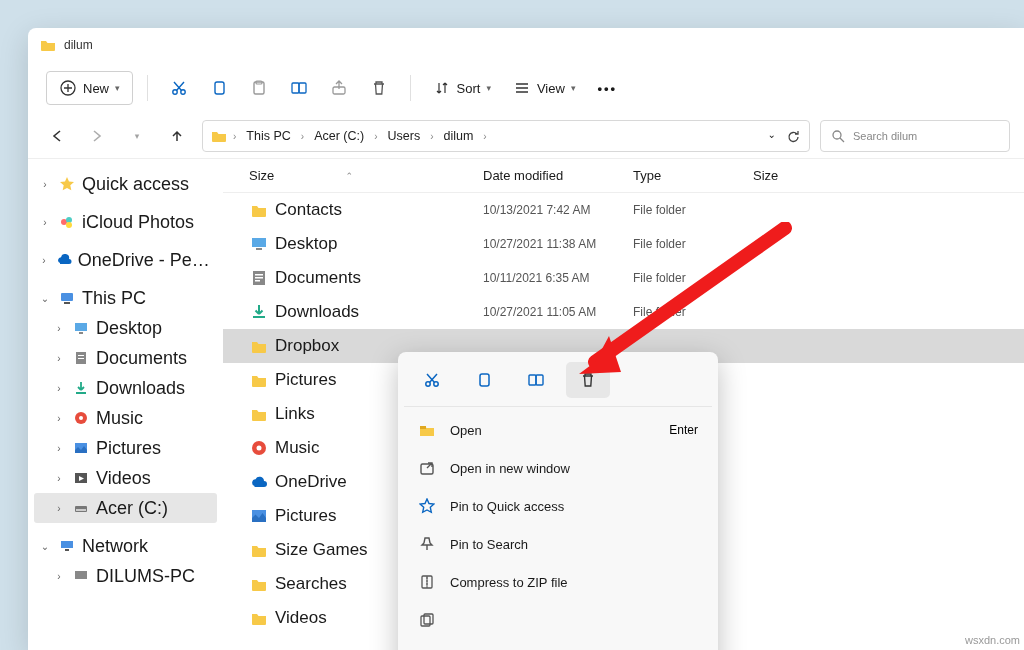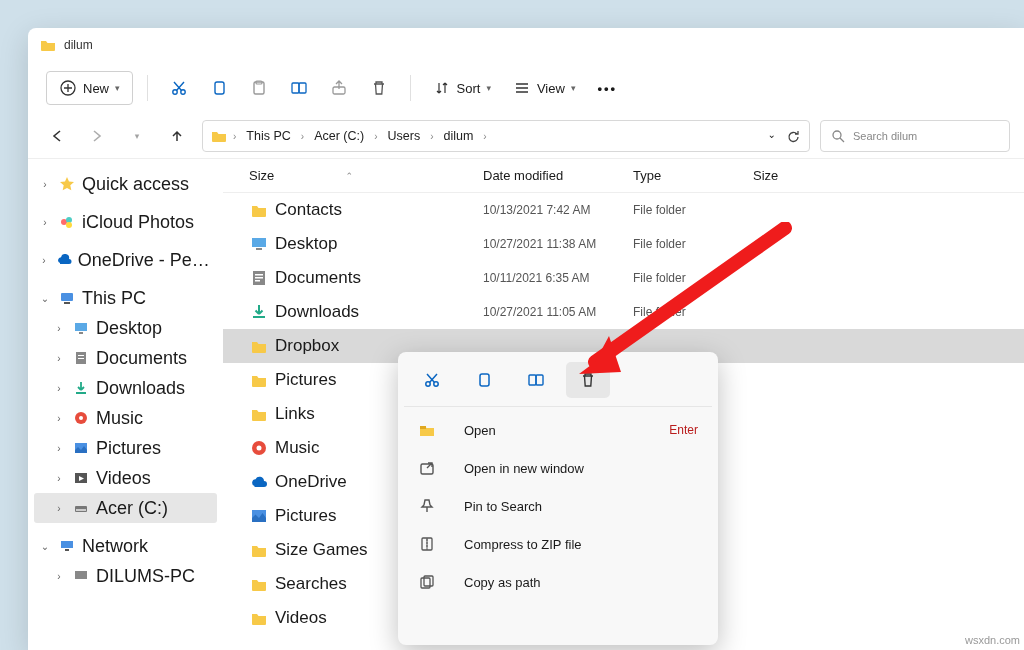--- a/index.html
+++ b/index.html
@@ -34,24 +34,24 @@
 .content{flex:1;overflow:auto;position:relative}
 .cols{display:flex;height:34px;align-items:center;border-bottom:1px solid #eee;color:#555;font-size:12px}
 .c-name{width:260px;padding-left:26px;display:flex;align-items:center;gap:6px}
 .c-date{width:150px}.c-type{width:120px}.c-size{width:80px}
 .row{display:flex;height:34px;align-items:center;cursor:pointer}
 .row.sel{background:#d9d9d9}
 .ri{width:20px;height:20px;display:flex;align-items:center;justify-content:center}
 .rn{font-size:17px}
 .rd,.rt,.rs{font-size:12px;color:#555}
 .menu{position:absolute;left:398px;top:352px;width:320px;background:#f8f8f8;border-radius:8px;box-shadow:0 8px 28px rgba(0,0,0,.25);padding:6px;z-index:50}
-.mrow{height:38px;display:flex;align-items:center;padding:0 14px;gap:28px;border-radius:4px;cursor:pointer}
+.mrow{height:38px;display:flex;align-items:center;padding:0 14px;gap:14px;border-radius:4px;cursor:pointer}
 .mic{width:18px;height:18px;display:flex;align-items:center;justify-content:center;color:#333}
 .mtxt{font-size:13px;flex:1}
-.macc{font-size:12px;color:#b91c1c}
+.macc{font-size:12px;color:#000000}
 .mtop{display:flex;gap:8px;padding:4px 6px 8px 6px;border-bottom:1px solid #e6e6e6;margin-bottom:4px}
 .mtbtn{width:44px;height:36px;display:flex;align-items:center;justify-content:center;border-radius:5px;cursor:pointer;color:#0a66c2}
 .mtbtn.hl{background:#e7e7e7;color:#333}
 .arrow{position:absolute;left:565px;top:222px;z-index:60;pointer-events:none}
 .watermark{position:absolute;right:4px;bottom:4px;font-size:11px;color:#999;z-index:70}
 svg{display:block}
 </style>
 </head>
 <body>
 
@@ -570,42 +570,49 @@
         <svg width="16" height="16">
           <rect x="2" y="4" width="12" height="10" rx="1.5" fill="none" stroke="#555" stroke-width="1.4"></rect>
           <path d="M9 3h4v4M13 3l-5 5" stroke="#555" stroke-width="1.4" fill="none"></path>
         </svg>
       </span>
       <span class="mtxt">Open in new window</span>
     </div>
   <div class="mrow">
       <span class="mic">
         <svg width="16" height="16">
-          <path d="M6 2h4l1 5 2 2H3l2-2 1-5zM8 9v5" fill="none" stroke="#555" stroke-width="1.4"></path>
-        </svg>
-      </span>
-      <span class="mtxt">Pin to Search</span>
+          <path d="M8 1l2 4.5 5 .5-3.7 3.3 1 5L8 12l-4.3 2.3 1-5L1 6l5-.5z" fill="none" stroke="#0a66c2" stroke-width="1.4"></path>
+        </svg>
+      </span>
+      <span class="mtxt">Pin to Quick access</span>
     </div>
   <div class="mrow">
       <span class="mic">
         <svg width="16" height="16">
+          <path d="M6 2h4l1 5 2 2H3l2-2 1-5zM8 9v5" fill="none" stroke="#555" stroke-width="1.4"></path>
+        </svg>
+      </span>
+      <span class="mtxt">Pin to Search</span>
+    </div>
+  <div class="mrow">
+      <span class="mic">
+        <svg width="16" height="16">
           <rect x="3" y="2" width="10" height="12" rx="1" fill="none" stroke="#555" stroke-width="1.3"></rect>
           <path d="M8 2v12M7 4h2M7 7h2M7 10h2" stroke="#555" stroke-width="1"></path>
         </svg>
       </span>
       <span class="mtxt">Compress to ZIP file</span>
     </div>
   <div class="mrow">
       <span class="mic">
         <svg width="16" height="16">
           <rect x="2" y="4" width="9" height="10" rx="1" fill="none" stroke="#555" stroke-width="1.3"></rect>
           <rect x="5" y="2" width="9" height="10" rx="1" fill="none" stroke="#555" stroke-width="1.3"></rect>
         </svg>
       </span>
-      <span class="mtxt">Copy as path</span>
     </div>
   <div class="mrow">
       <span class="mic"></span>
     </div>
 </div>
 
 <svg class="arrow" width="230" height="170">
   <defs></defs>
   <path d="M220 6 L30 140" stroke="#ef1c1c" stroke-width="14" stroke-linecap="round"></path>
   <path d="M30 140 L14 152 L56 150 L44 114 Z" fill="#ef1c1c"></path>

